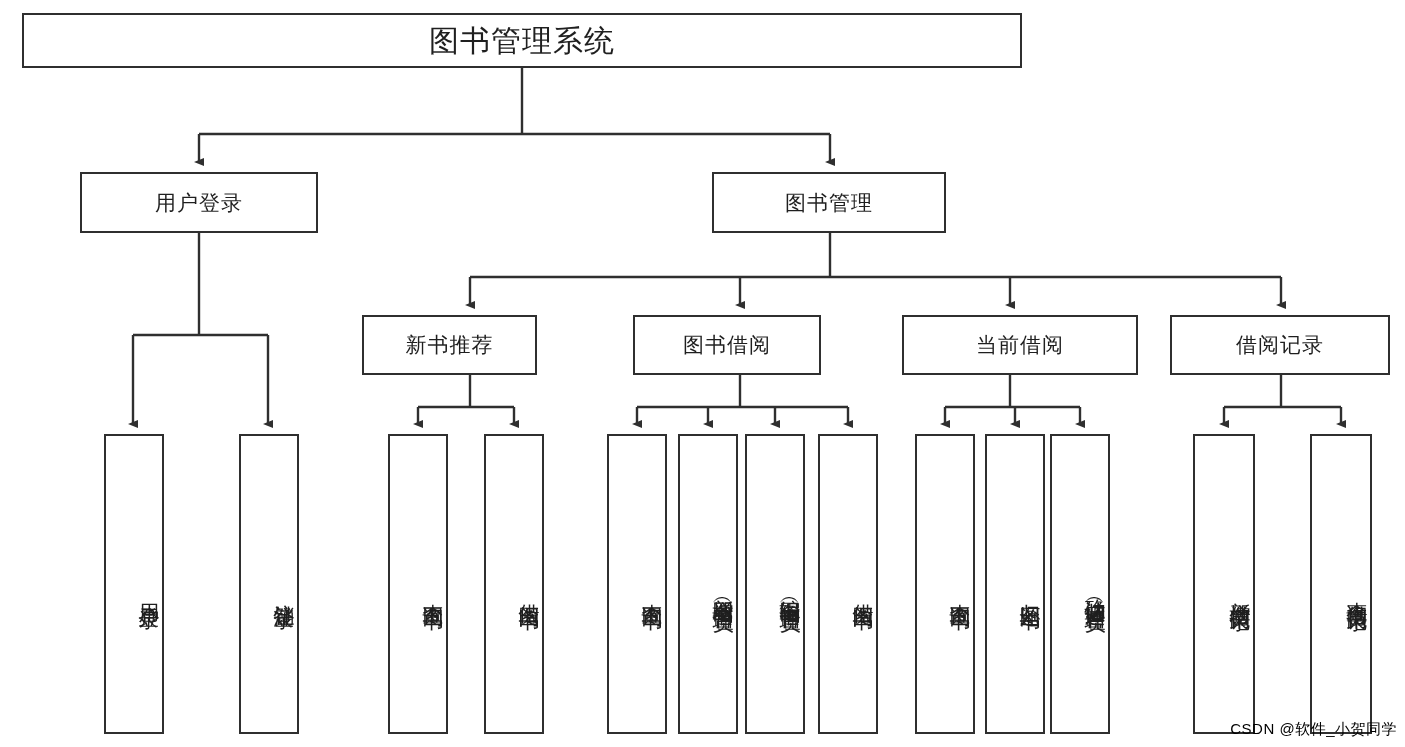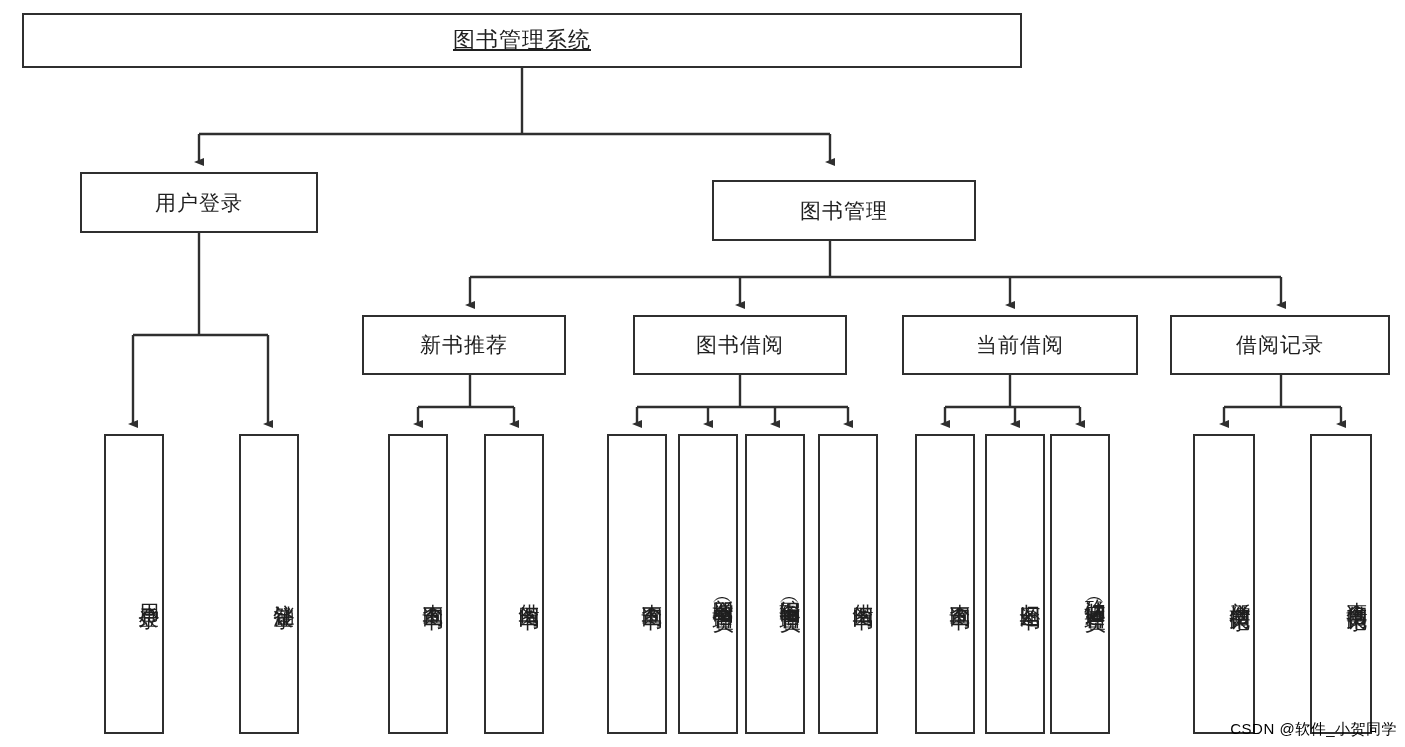--- a/index.html
+++ b/index.html
@@ -35,22 +35,21 @@
     align-items: center;
     justify-content: center;
     text-align: center;
   }
   .node.horiz {
     font-size: 21px;
     letter-spacing: 1px;
     line-height: 1.2;
   }
   .node.root {
-    font-size: 22px;
-    text-decoration: underline;
+    font-size: 30px;
   }
   .node.vert {
     writing-mode: vertical-rl;
     text-orientation: upright;
     font-size: 21px;
     letter-spacing: 2px;
     padding-top: 14px;
     align-items: flex-start;
     justify-content: center;
     line-height: 1.25;
@@ -125,28 +124,28 @@
     </g>
   </svg>
 
   <div class="node horiz root" style="left:22px; top:13px; width:1000px; height:55px;">
     <span>图书管理系统</span>
   </div>
 
   <div class="node horiz" style="left:80px; top:172px; width:238px; height:61px;">
     <span>用户登录</span>
   </div>
-  <div class="node horiz" style="left:712px; top:180px; width:264px; height:61px;">
+  <div class="node horiz" style="left:712px; top:172px; width:234px; height:61px;">
     <span>图书管理</span>
   </div>
 
-  <div class="node horiz" style="left:362px; top:315px; width:204px; height:60px;">
+  <div class="node horiz" style="left:362px; top:315px; width:175px; height:60px;">
     <span>新书推荐</span>
   </div>
-  <div class="node horiz" style="left:633px; top:315px; width:214px; height:60px;">
+  <div class="node horiz" style="left:633px; top:315px; width:188px; height:60px;">
     <span>图书借阅</span>
   </div>
   <div class="node horiz" style="left:902px; top:315px; width:236px; height:60px;">
     <span>当前借阅</span>
   </div>
   <div class="node horiz" style="left:1170px; top:315px; width:220px; height:60px;">
     <span>借阅记录</span>
   </div>
 
   <div class="node vert" style="left:104px; top:434px; width:60px; height:300px;">

